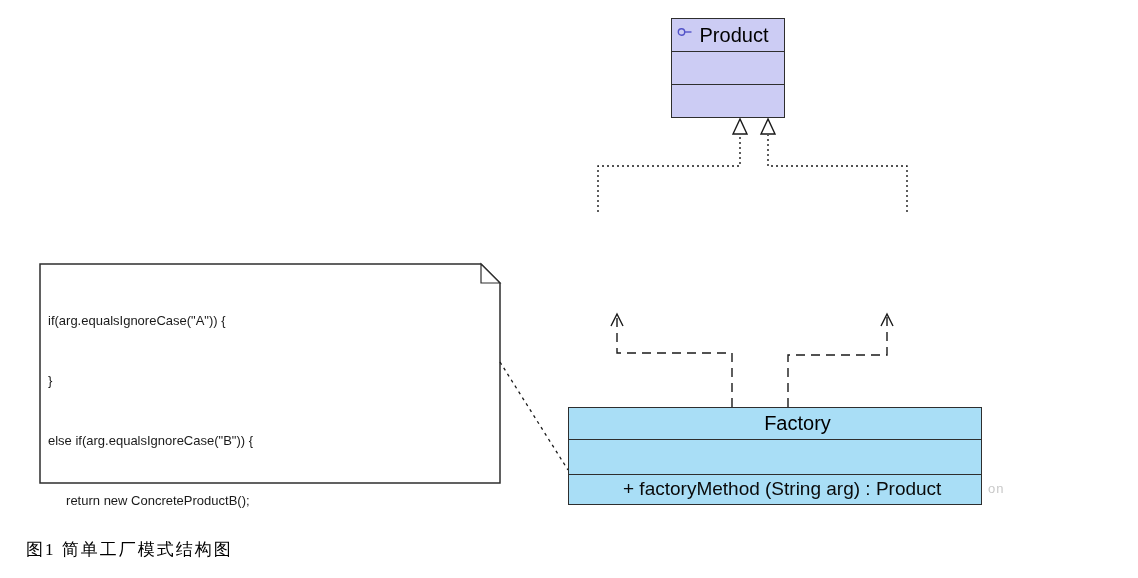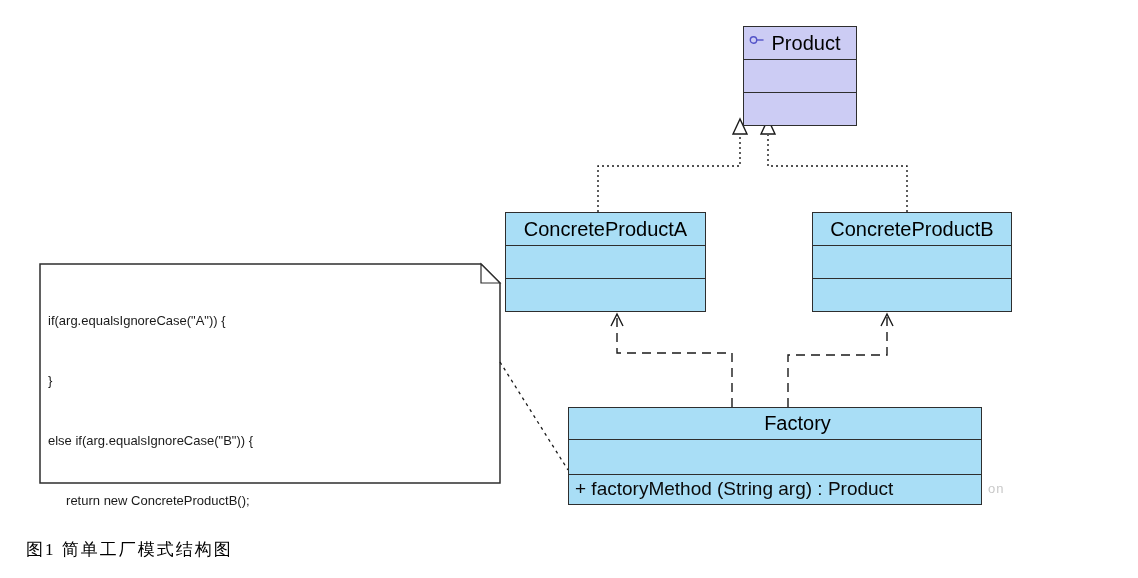--- a/index.html
+++ b/index.html
@@ -44,20 +44,21 @@
     top: 7px;
     width: 16px;
     height: 12px;
   }
   .ops-text {
     font-size: 19px;
     color: #0a0a0a;
     line-height: 28px;
     padding-left: 6px;
     white-space: nowrap;
+    margin-left: 48px;
   }
   .note-code {
     position: absolute;
     left: 48px;
     top: 271px;
     font-size: 13px;
     line-height: 20px;
     color: #1a1a1a;
     white-space: pre;
   }
@@ -98,47 +99,33 @@
     <path d="M907 212 L907 166 L768 166 L768 135" fill="none" stroke="#1a1a1a" stroke-width="1.4" stroke-dasharray="2 3"></path>
     <polygon points="768,119 761,134 775,134" fill="#ffffff" stroke="#1a1a1a" stroke-width="1.4"></polygon>
 
     <path d="M732 407 L732 353 L617 353 L617 316" fill="none" stroke="#1a1a1a" stroke-width="1.4" stroke-dasharray="9 6"></path>
     <path d="M611 326 L617 314 L623 326" fill="none" stroke="#1a1a1a" stroke-width="1.4"></path>
 
     <path d="M788 407 L788 355 L887 355 L887 316" fill="none" stroke="#1a1a1a" stroke-width="1.4" stroke-dasharray="9 6"></path>
     <path d="M881 326 L887 314 L893 326" fill="none" stroke="#1a1a1a" stroke-width="1.4"></path>
   </svg>
 
-  <div class="uml-class fill-interface" style="left:743px; top:18px; width:114px; height:100px;margin-top:8px;">
+  <div class="uml-class fill-interface" style="left:671px; top:18px; width:114px; height:100px;">
     <div class="compartment-title" style="height:32px; padding-left:12px;">
       <svg class="iface-icon" viewBox="0 0 16 12">
         <circle cx="4.5" cy="6" r="3.2" fill="none" stroke="#5353c8" stroke-width="1.4"></circle>
         <line x1="7.7" y1="6" x2="14.5" y2="6" stroke="#5353c8" stroke-width="1.4"></line>
       </svg>
       <span>Product</span>
     </div>
     <div class="compartment" style="height:33px;"></div>
     <div class="compartment" style="flex:1;"></div>
   </div>
 
-  <div class="uml-class fill-class" style="left:505px; top:212px; width:201px; height:100px;">
-    <div class="compartment-title" style="height:32px;">
-      <span>ConcreteProductA</span>
-    </div>
-    <div class="compartment" style="height:33px;"></div>
-    <div class="compartment" style="flex:1;"></div>
-  </div>
 
-  <div class="uml-class fill-class" style="left:812px; top:212px; width:200px; height:100px;">
-    <div class="compartment-title" style="height:32px;">
-      <span>ConcreteProductB</span>
-    </div>
-    <div class="compartment" style="height:33px;"></div>
-    <div class="compartment" style="flex:1;"></div>
-  </div>
 
   <div class="uml-class fill-class" style="left:568px; top:407px; width:414px; height:98px;">
     <div class="compartment-title" style="height:31px;padding-left:45px;">
       <span>Factory</span>
     </div>
     <div class="compartment" style="height:35px;"></div>
     <div class="compartment" style="flex:1;">
       <div class="ops-text">+ factoryMethod (String arg) : Product</div>
     </div>
   </div>

